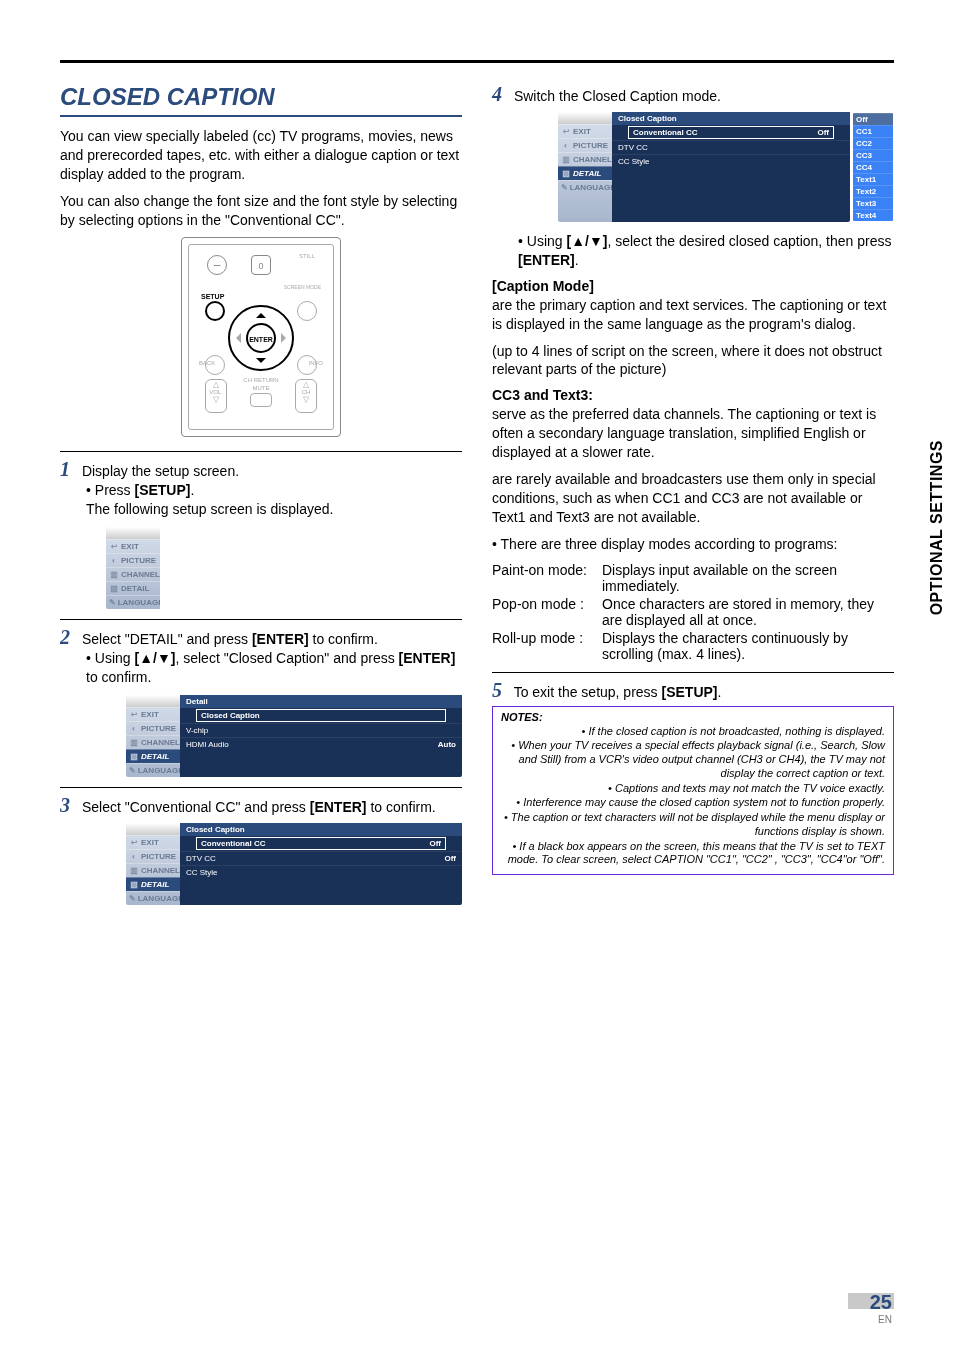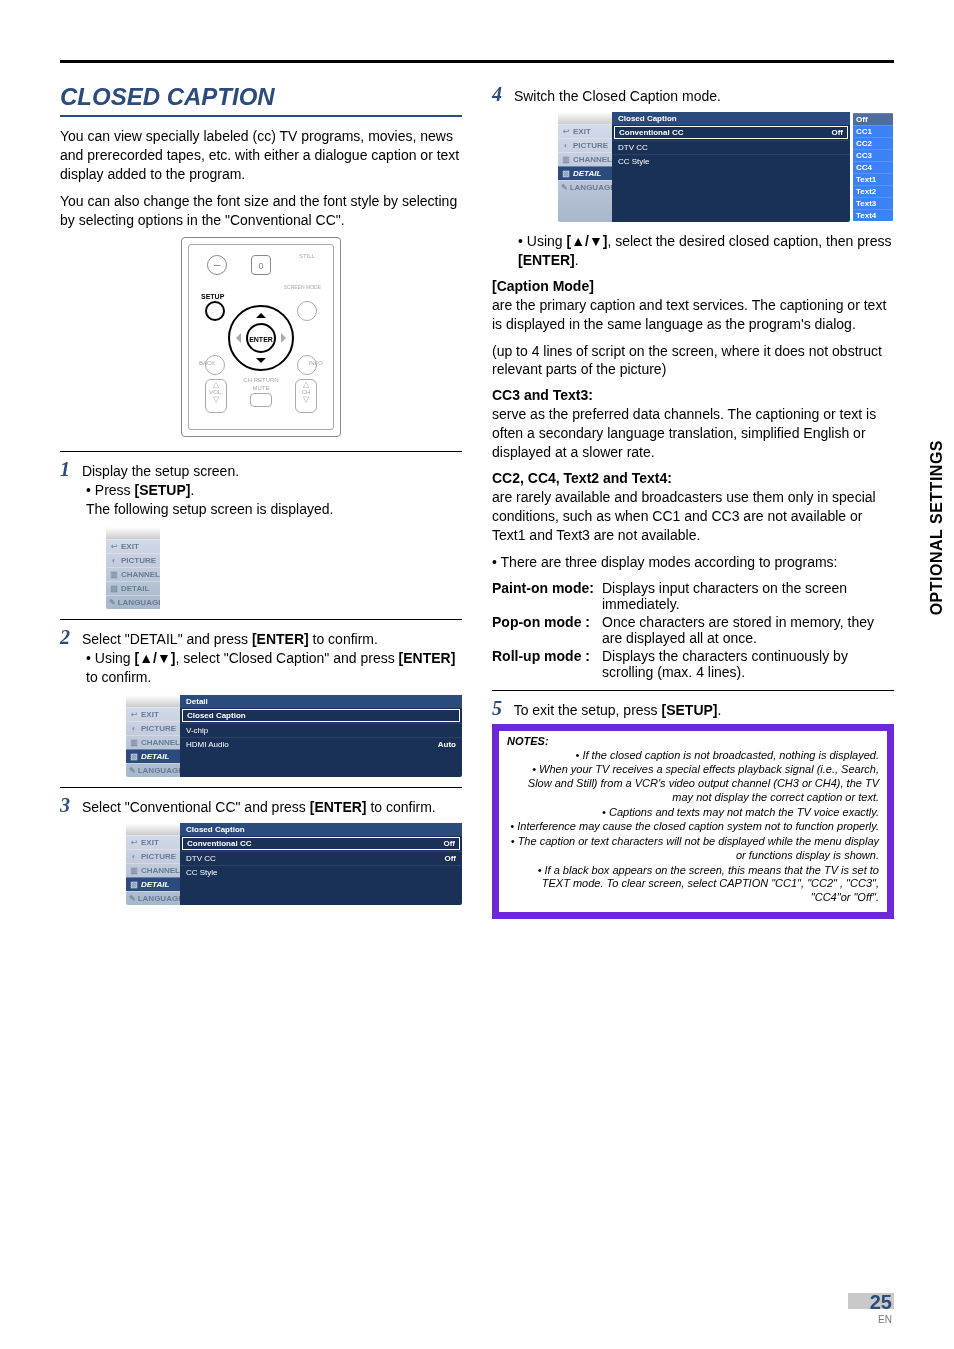--- a/index.html
+++ b/index.html
@@ -172,21 +172,21 @@
     font-weight: bold;
     padding: 2px 6px;
   }
   .menu-body .mb-row {
     display: flex; justify-content: space-between;
     padding: 2px 6px;
     border-top: 1px solid rgba(255,255,255,0.08);
   }
   .menu-body .mb-row.hl {
     border: 1px solid #fff;
-    margin: 1px 2px;
+    margin: 1px 16px;
     padding: 1px 4px;
     font-weight: bold;
     gap: 44px;
   }
   .menu-body .mb-row .val { font-weight: bold; }
   .menu-body.narrow { min-width: 0; }
 
   .dropdown {
     width: 42px;
     margin-left: 2px;
@@ -200,24 +200,24 @@
     padding: 1px 3px;
     background: #3b82f6;
     color: #fff;
     border-top: 1px solid rgba(255,255,255,0.15);
     font-weight: bold;
   }
   .dropdown .dd-item.sel { background: #4f6ea0; }
 
   .para-h { font-weight: bold; margin-top: 6px; margin-bottom: 2px; }
   .mode-row { display:flex; margin-bottom:2px; }
-  .mode-label { font-weight:bold; min-width:110px; }
+  .mode-label { font-weight:normal; min-width:110px; }
   .mode-desc { flex:1; }
   .notes-box {
-    border: 7px solid #6d28d9;
+    border: 1px solid #6d28d9;
     padding: 4px 8px 6px 8px;
     margin-top: 4px;
     font-size: 11px;
   }
   .notes-box .nt { font-style: italic; line-height: 1.25; margin-bottom: 1px; text-align: right; }
   .side-tab {
     position: absolute;
     right: -34px;
     top: 380px;
     transform: rotate(-90deg);
@@ -487,30 +487,29 @@
         <p class="sub-bullet">
           <span>Using </span><span class="bold">[▲/▼]</span><span>, select the desired closed caption, then press </span><span class="bold">[ENTER]</span><span>.</span>
         </p>
       </div>
 
       <div class="para-h">[Caption Mode]</div>
       <p>are the primary caption and text services. The captioning or text is displayed in the same language as the program's dialog.</p>
       <p>(up to 4 lines of script on the screen, where it does not obstruct relevant parts of the picture)</p>
       <div class="para-h">CC3 and Text3:</div>
       <p>serve as the preferred data channels. The captioning or text is often a secondary language translation, simplified English or displayed at a slower rate.</p>
-      <div class="para-h">CC2, CC4, Text2 and Text4:</div>
       <p>are rarely available and broadcasters use them only in special conditions, such as when CC1 and CC3 are not available or Text1 and Text3 are not available.</p>
 
       <p class="sub-bullet" style="padding-left:0">
         <span>There are three display modes according to programs:</span>
       </p>
       <div id="modes-list">
           <div class="mode-row">
             <div class="mode-label">Paint-on mode:</div>
-            <div class="mode-desc">Displays input characters on the screen immediately.</div>
+            <div class="mode-desc">Displays input available on the screen immediately.</div>
           </div>
           <div class="mode-row">
             <div class="mode-label">Pop-on mode  :</div>
             <div class="mode-desc">Once characters are stored in memory, they are displayed all at once.</div>
           </div>
           <div class="mode-row">
             <div class="mode-label">Roll-up mode :</div>
             <div class="mode-desc">Displays the characters continuously by scrolling (max. 4 lines).</div>
           </div>
         </div>

